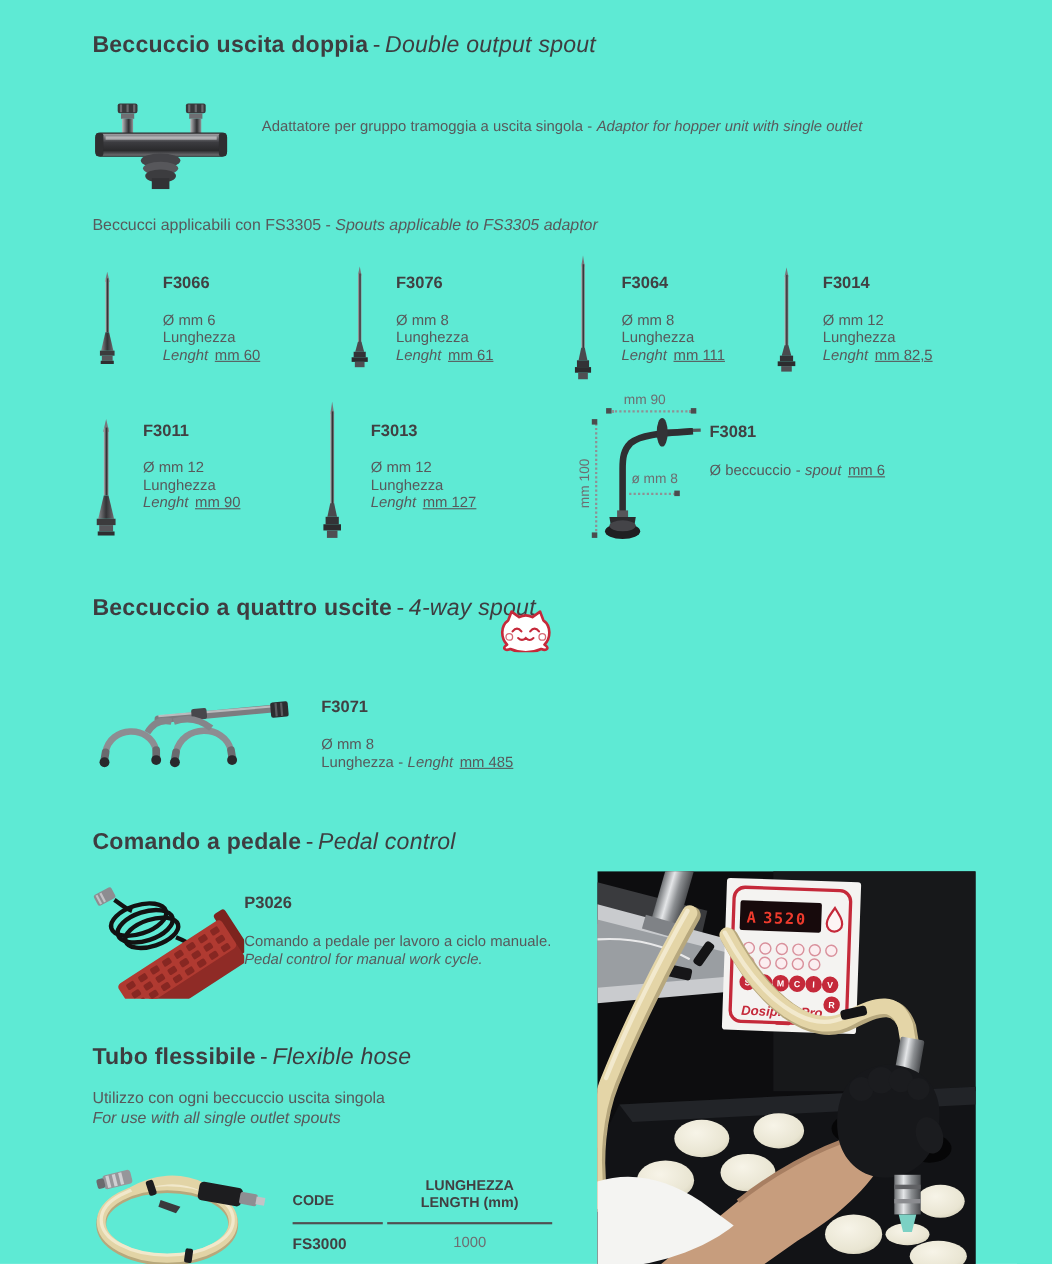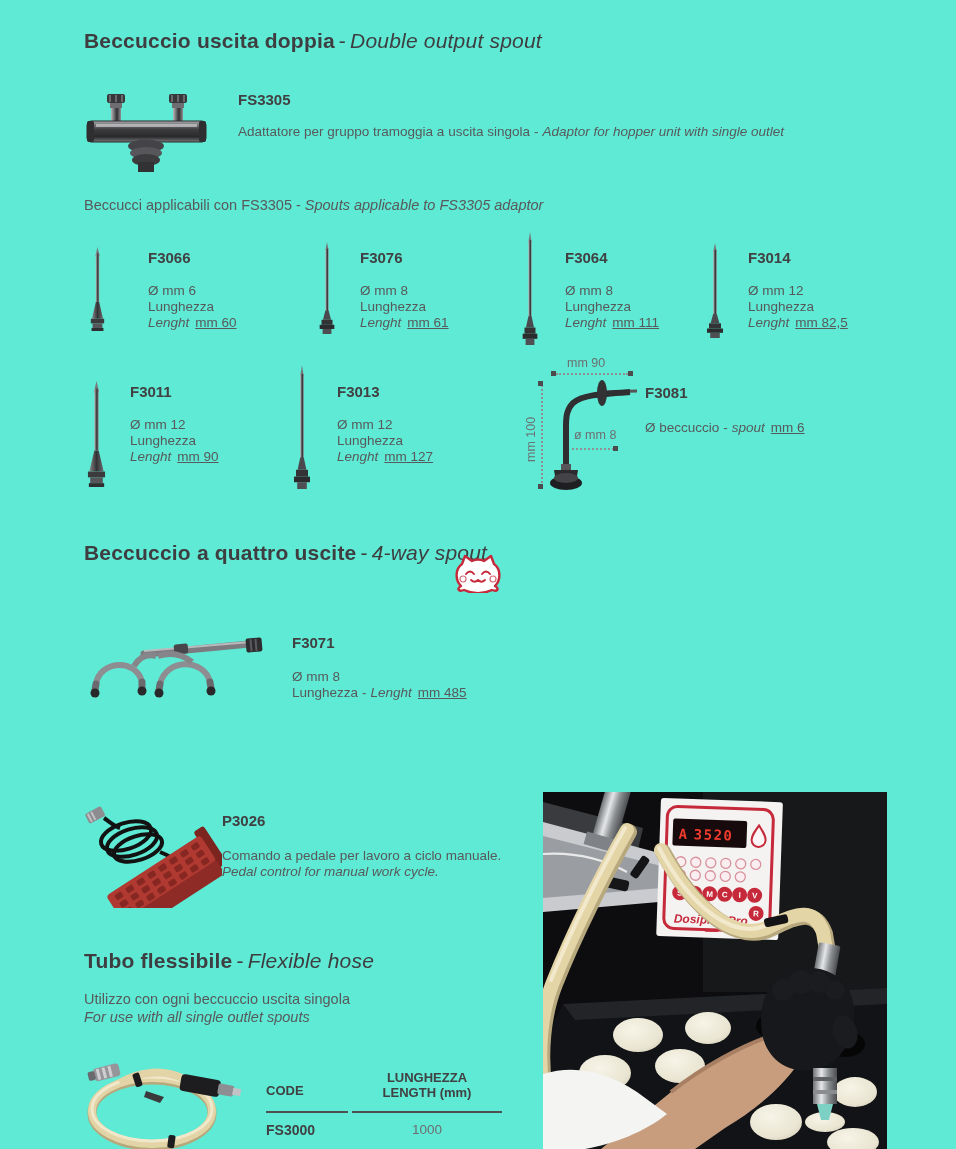--- a/index.html
+++ b/index.html
@@ -110,21 +110,20 @@
       <rect x="115" y="33" width="7" height="21" rx="2" fill="#2f2f31"></rect>
       <rect x="12" y="36" width="101" height="3" fill="#d4d4d6" opacity=".65"></rect>
       <ellipse cx="62" cy="58" rx="18" ry="6.5" fill="#444448"></ellipse>
       <ellipse cx="62" cy="65" rx="16" ry="6" fill="#57575b"></ellipse>
       <ellipse cx="62" cy="72" rx="14" ry="6" fill="#3c3c3f"></ellipse>
       <rect x="54" y="74" width="16" height="10" fill="#323235"></rect>
     </g>
   </svg>
 
   <div class="abs" style="left:238px;top:91px">
-    <div class="code">FS3305</div>
     <div class="spec" style="margin-top:16px;white-space:nowrap;font-size:13.5px">
       <span>Adattatore per gruppo tramoggia a uscita singola</span><span class="sep">-</span><span class="it">Adaptor for hopper unit with single outlet</span>
     </div>
   </div>
 
   <div class="abs body-text" style="left:84px;top:196px">
     <span>Beccucci applicabili con FS3305</span><span class="sep">-</span><span class="it">Spouts applicable to FS3305 adaptor</span>
   </div>
 
   <svg class="abs" style="left:87px;top:247px" width="21" height="84" viewBox="0 0 30 110" preserveAspectRatio="none">
@@ -261,20 +260,23 @@
   </svg>
 
   <div class="abs" style="left:292px;top:634px">
     <div class="code">F3071</div>
     <div class="spec" style="margin-top:18px">
       <div>Ø mm 8</div>
       <div><span>Lunghezza</span><span class="sep">-</span><span class="it">Lenght</span><span class="val">mm 485</span></div>
     </div>
   </div>
 
+  <div class="abs sec-title" style="left:84px;top:754px">
+    <span>Comando a pedale</span><span class="sep">-</span><span class="en">Pedal control</span>
+  </div>
 
   <svg class="abs" style="left:80px;top:800px" width="142" height="108" viewBox="0 0 142 108">
     <g transform="rotate(-28 18 14)">
         <rect x="6" y="8" width="18" height="11" rx="2" fill="#8d8d91"></rect>
         <rect x="8" y="9" width="2" height="9" fill="#c2c2c5"></rect>
         <rect x="12" y="9" width="2" height="9" fill="#c2c2c5"></rect>
       </g>
     <g fill="none" stroke="#121212" stroke-width="4">
       <ellipse cx="46" cy="36" rx="26" ry="13" transform="rotate(-18 46 36)"></ellipse>
       <ellipse cx="52" cy="42" rx="26" ry="13" transform="rotate(-18 52 42)"></ellipse>

